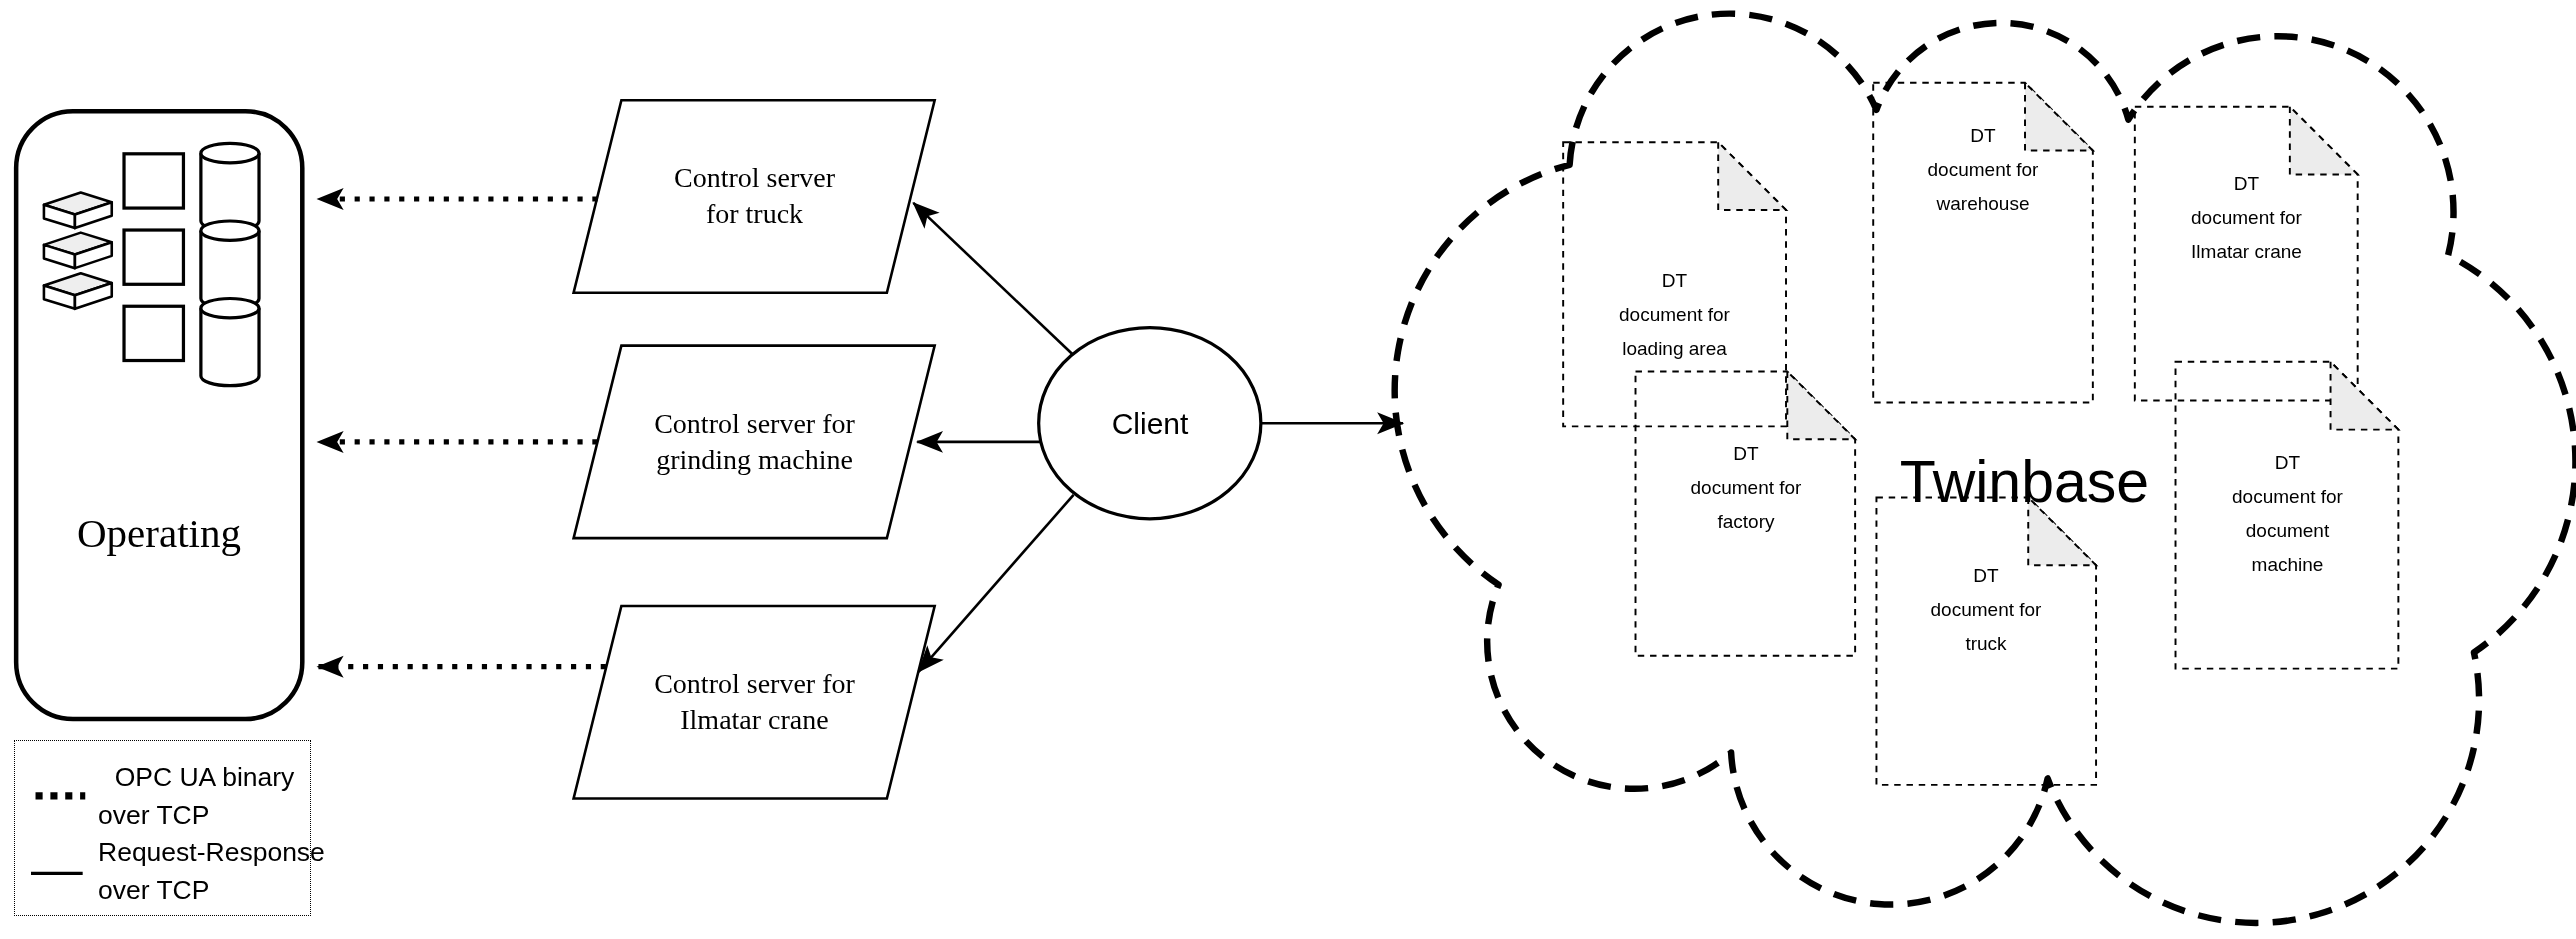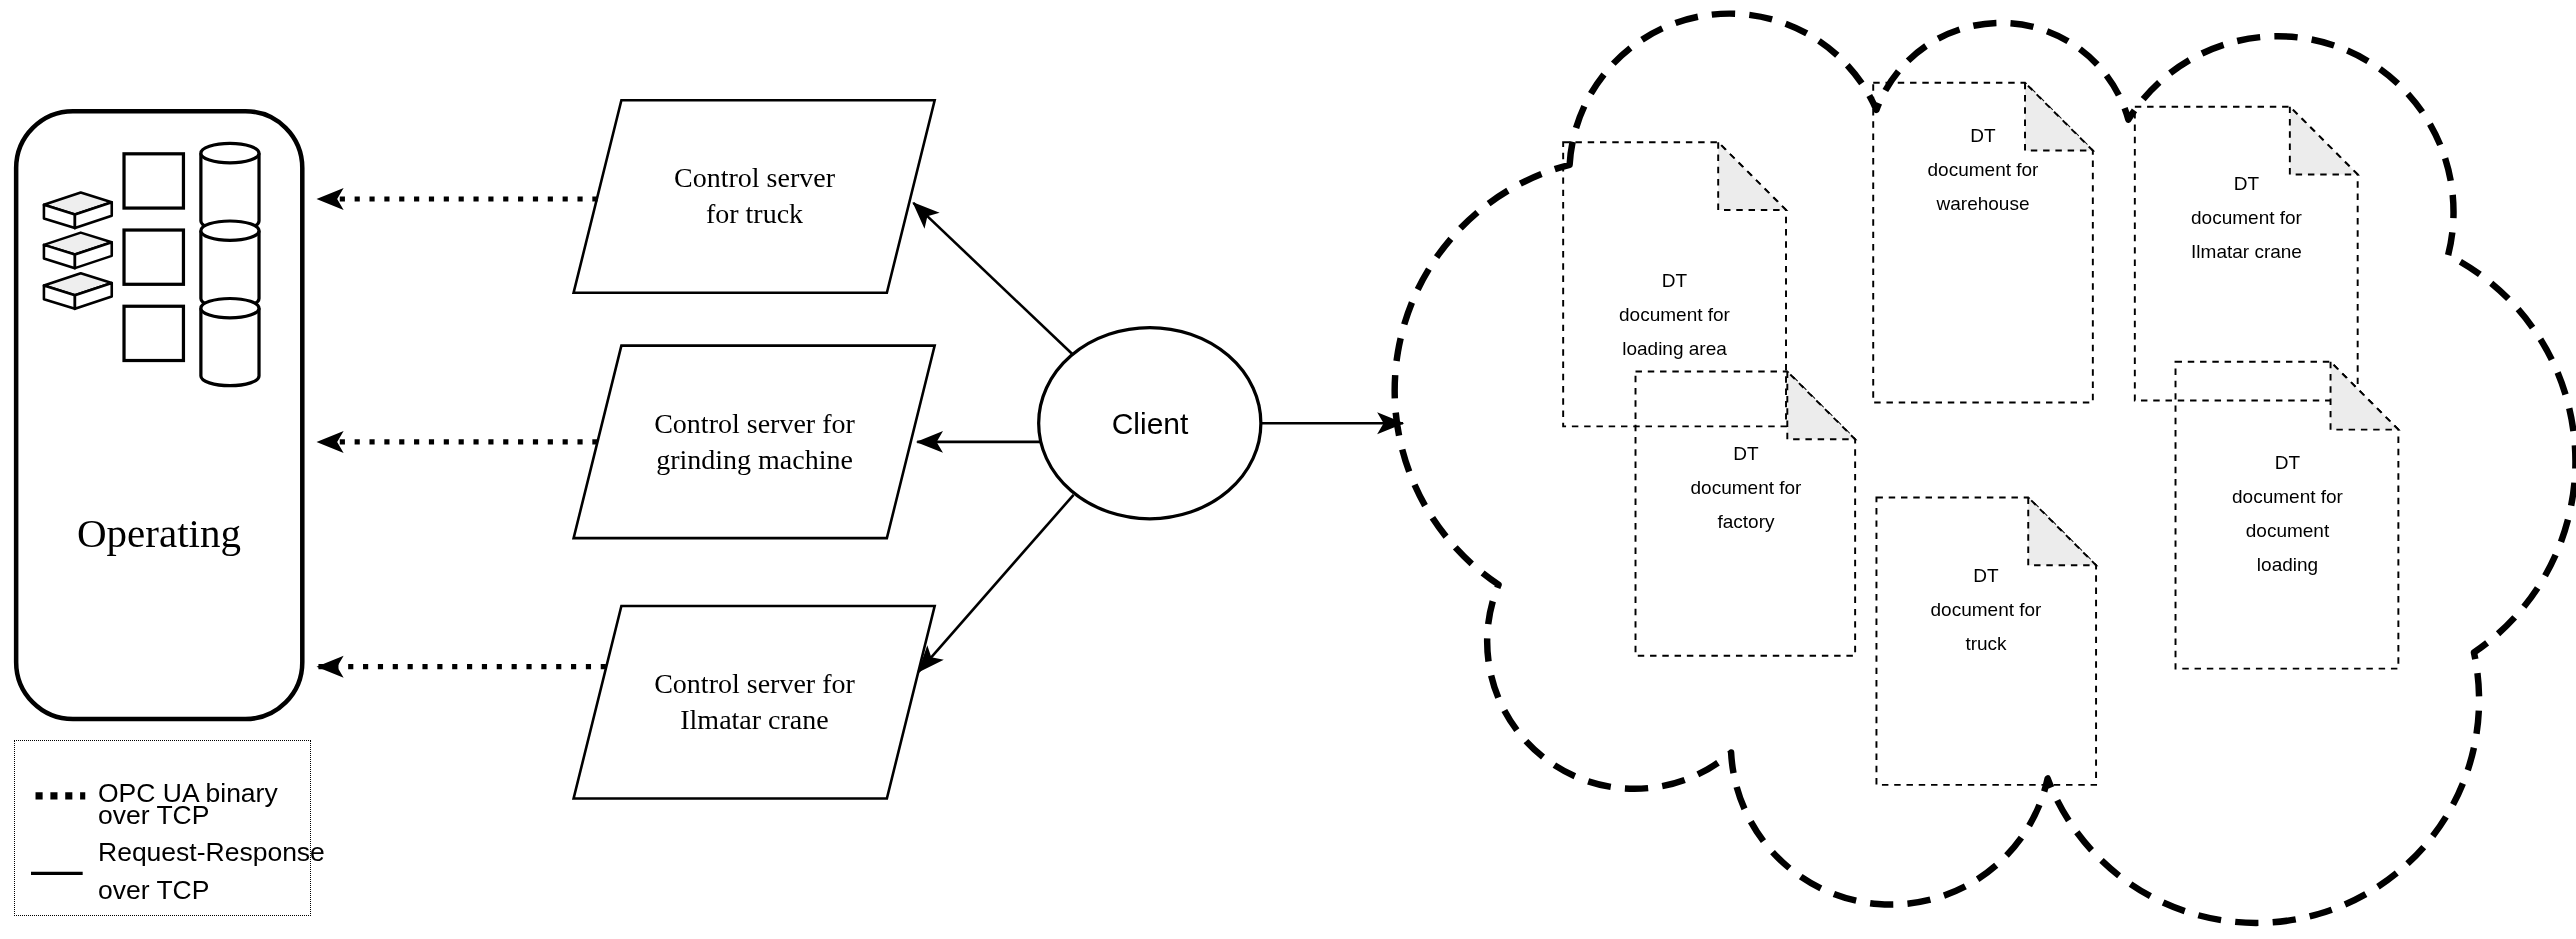--- a/index.html
+++ b/index.html
@@ -16,21 +16,21 @@
   .twinbase-label{left:1876px;top:452px;width:297px;font-size:59px;line-height:61px;}
   .doc-label{font-size:19px;line-height:34px;}
   .d1{left:1563px;top:264px;width:223px;}
   .d2{left:1873px;top:119px;width:220px;}
   .d3{left:2135px;top:167px;width:223px;}
   .d4{left:1636px;top:437px;width:220px;}
   .d5{left:1876px;top:559px;width:220px;}
   .d6{left:2176px;top:446px;width:223px;}
   .legend-box{position:absolute;left:14px;top:740px;width:297px;height:176px;border:1.9px dotted #000;box-sizing:border-box;}
   .legend-line{position:absolute;left:98px;width:213px;text-align:left;font-size:26.5px;line-height:28px;white-space:nowrap;}
-  .ll1{top:779px;} .ll2{top:801px;} .ll3{top:838px;} .ll4{top:876px;}
+  .ll1{top:763px;text-align:center;} .ll2{top:801px;} .ll3{top:838px;} .ll4{top:876px;}
 </style>
 </head>
 <body>
 
 <div class="canvas">
 
   <svg class="layer" viewBox="0 0 3988 1455">
     <defs>
       <marker id="ah" markerUnits="userSpaceOnUse" markerWidth="46" markerHeight="36" refX="40" refY="17" orient="auto">
         <path d="M0,0 L42,17 L0,34 L10,17 Z" fill="#000"></path>
@@ -133,27 +133,28 @@
   </svg>
 
   <div class="lbl oe-label"><div>Operating</div></div>
 
   <div class="lbl para-label p1"><div>Control server</div><div>for truck</div></div>
   <div class="lbl para-label p2"><div>Control server for</div><div>grinding machine</div></div>
   <div class="lbl para-label p3"><div>Control server for</div><div>Ilmatar crane</div></div>
 
   <div class="lbl client-label">Client</div>
 
+  <div class="lbl twinbase-label">Twinbase</div>
 
   <div class="lbl doc-label d1"><div>DT</div><div>document for</div><div>loading area</div></div>
   <div class="lbl doc-label d2"><div>DT</div><div>document for</div><div>warehouse</div></div>
   <div class="lbl doc-label d3"><div>DT</div><div>document for</div><div>Ilmatar crane</div></div>
   <div class="lbl doc-label d4"><div>DT</div><div>document for</div><div>factory</div></div>
   <div class="lbl doc-label d5"><div>DT</div><div>document for</div><div>truck</div></div>
-  <div class="lbl doc-label d6"><div>DT</div><div>document for</div><div>document</div><div>loading</div></div>
+  <div class="lbl doc-label d6"><div>DT</div><div>document for</div><div>document</div><div>machine</div></div>
 
   <div class="legend-box"></div>
   <div class="legend-line ll1">OPC UA binary</div>
   <div class="legend-line ll2">over TCP</div>
   <div class="legend-line ll3">Request-Response</div>
   <div class="legend-line ll4">over TCP</div>
 
 </div>
 
 

